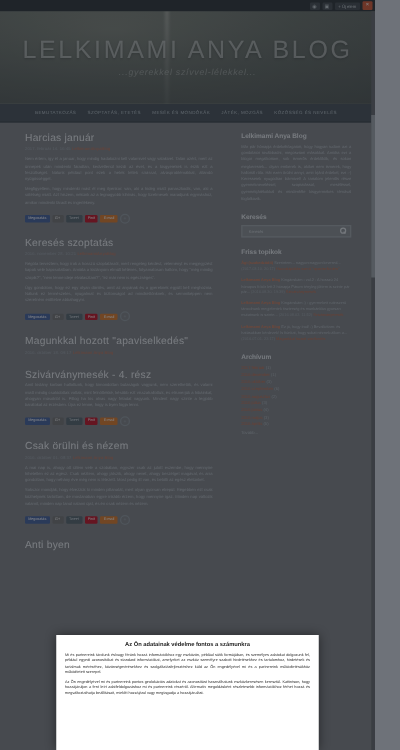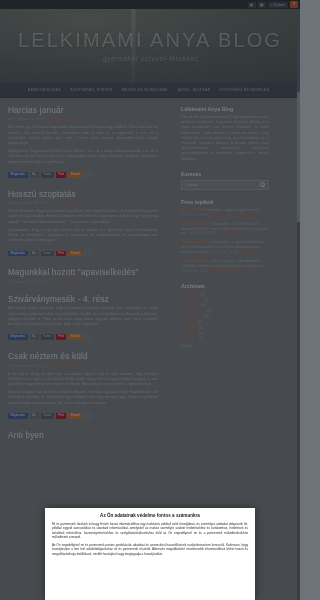--- a/index.html
+++ b/index.html
@@ -70,21 +70,21 @@
   .nav{
     height:14px;background:#3e4850;display:flex;align-items:center;
     padding-left:28px;gap:9px;border-bottom:1px solid #333c43;
   }
   .nav a{
     color:#b2bcc4;font-size:3.6px;letter-spacing:.35px;text-decoration:none;
     text-transform:uppercase;white-space:nowrap;
   }
 
   
-  .wrap{display:flex;padding:8px 22px 0 8px;gap:23px;}
+  .wrap{display:flex;padding:8px 22px 0 20px;gap:23px;}
   .main{width:150px;flex:0 0 150px;}
   .side{width:88px;flex:0 0 88px;}
 
   
   article{margin-bottom:11px;}
   .a-title{
     font-size:8.2px;color:#e7e9ec;font-weight:400;margin:0 0 2px 0;
     letter-spacing:.2px;line-height:1.15;
   }
   .a-meta{font-size:3.3px;color:#9aa1a8;margin-bottom:4px;letter-spacing:.1px;}
@@ -202,21 +202,21 @@
           <span class="sb fb">Megosztás</span>
           <span class="sb gp">G+</span>
           <span class="sb tw">Tweet</span>
           <span class="sb pin">Pinit</span>
           <span class="sb mail">E-mail</span>
           <span class="sb more">+</span>
         </div>
       </article>
 
       <article>
-        <h2 class="a-title">Hosszú szoptatás</h2>
+        <h2 class="a-title">Keresés szoptatás</h2>
         <div class="a-meta">
           <span>2016. november 28. 10:21</span>
           <span class="au">LelkimamiAnyaBlog</span>
         </div>
         <div class="a-body">
           <p>Régóta terveztem, hogy írok a hosszú szoptatásról, mert rengeteg kérdést, véleményt és megjegyzést kapok vele kapcsolatban. Amióta a kislányom elmúlt kétéves, folyamatosan hallom, hogy "még mindig szopik?", "nem lenne ideje elválasztani?", "ez már nem is egészséges".</p>
           <p>Úgy gondolom, hogy ez egy olyan döntés, amit az anyának és a gyereknek együtt kell meghoznia. Nálunk ez természetes, nyugalmat és biztonságot ad mindkettőnknek, és semmiképpen nem szeretném erőltetve abbahagyni.</p>
         </div>
         <div class="share">
           <span class="sb fb">Megosztás</span>
@@ -245,21 +245,21 @@
           <span class="sb fb">Megosztás</span>
           <span class="sb gp">G+</span>
           <span class="sb tw">Tweet</span>
           <span class="sb pin">Pinit</span>
           <span class="sb mail">E-mail</span>
           <span class="sb more">+</span>
         </div>
       </article>
 
       <article>
-        <h2 class="a-title">Csak néztem és küld</h2>
+        <h2 class="a-title">Csak örülni és nézem</h2>
         <div class="a-meta">
           <span>2016. október 01. 08:37</span>
           <span class="au">Lelkimami Anya Blog</span>
         </div>
         <div class="a-body">
           <p>A mai nap is, ahogy ott ültem vele a szobában, egyszer csak az jutott eszembe, hogy mennyire hihetetlen ez az egész. Csak néztem, ahogy játszik, ahogy nevet, ahogy beszélget magával, és arra gondoltam, hogy néhány éve még nem is létezett. Most pedig itt van, és betölti az egész életünket.</p>
           <p>Sokszor mondják, hogy élvezzük ki minden pillanatát, mert olyan gyorsan elrepül. Régebben ezt csak közhelynek tartottam, de mostanában egyre inkább érzem, hogy mennyire igaz. Minden nap változik valamit, minden nap tanul valami újat, és én csak nézem és nézem.</p>
         </div>
         <div class="share">
           <span class="sb fb">Megosztás</span>

